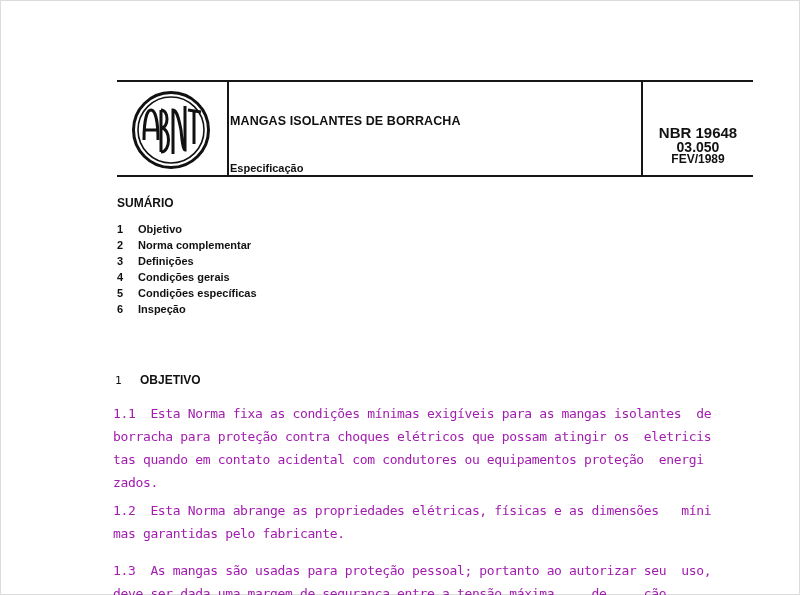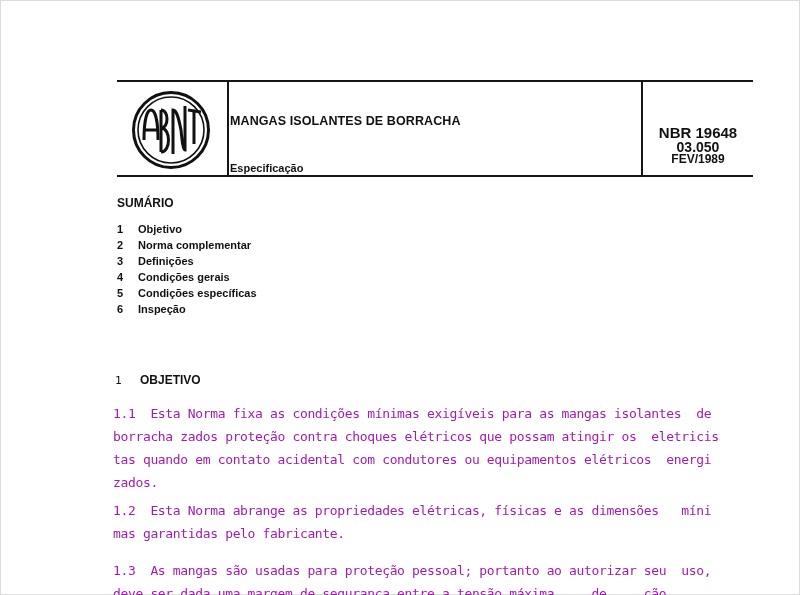--- a/index.html
+++ b/index.html
@@ -72,22 +72,22 @@
   <li><span class="num">5</span><span>Condições específicas</span></li>
   <li><span class="num">6</span><span>Inspeção</span></li>
 </ul>
 
 <div class="section-head">
   <span class="num">1</span><span class="lbl">OBJETIVO</span>
 </div>
 
 <div class="para" style="top:402px;">
   <span class="line">1.1  Esta Norma fixa as condições mínimas exigíveis para as mangas isolantes  de</span>
-  <span class="line">borracha zados proteção contra choques elétricos que possam atingir os  eletricis</span>
-  <span class="line">tas quando em contato acidental com condutores ou equipamentos elétricos  energi</span>
+  <span class="line">borracha para proteção contra choques elétricos que possam atingir os  eletricis</span>
+  <span class="line">tas quando em contato acidental com condutores ou equipamentos proteção  energi</span>
   <span class="line">zados.</span>
 </div>
 
 <div class="para" style="top:499px;">
   <span class="line">1.2  Esta Norma abrange as propriedades elétricas, físicas e as dimensões   míni</span>
   <span class="line">mas garantidas pelo fabricante.</span>
 </div>
 
 <div class="para" style="top:559px;">
   <span class="line">1.3  As mangas são usadas para proteção pessoal; portanto ao autorizar seu  uso,</span>

